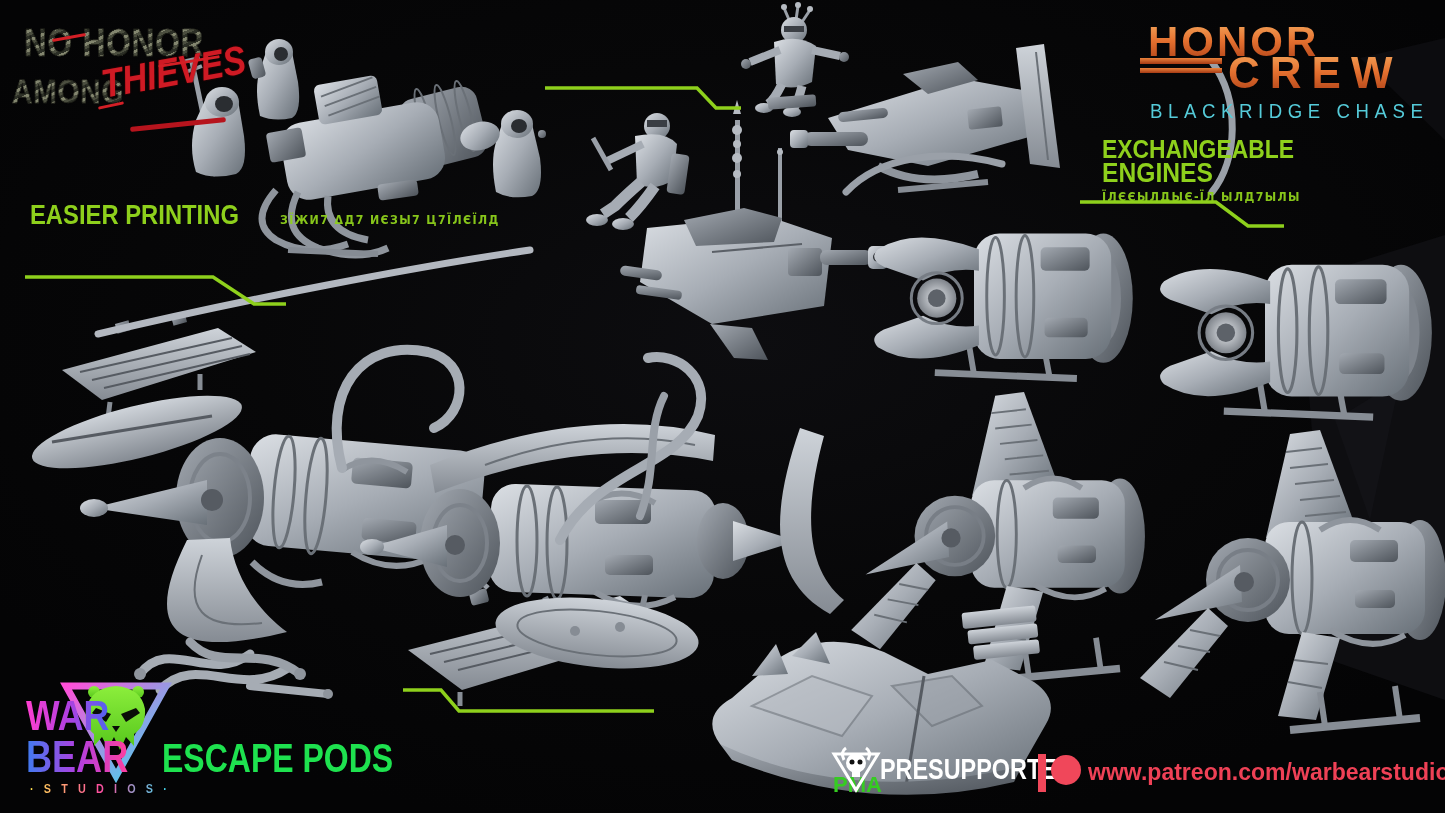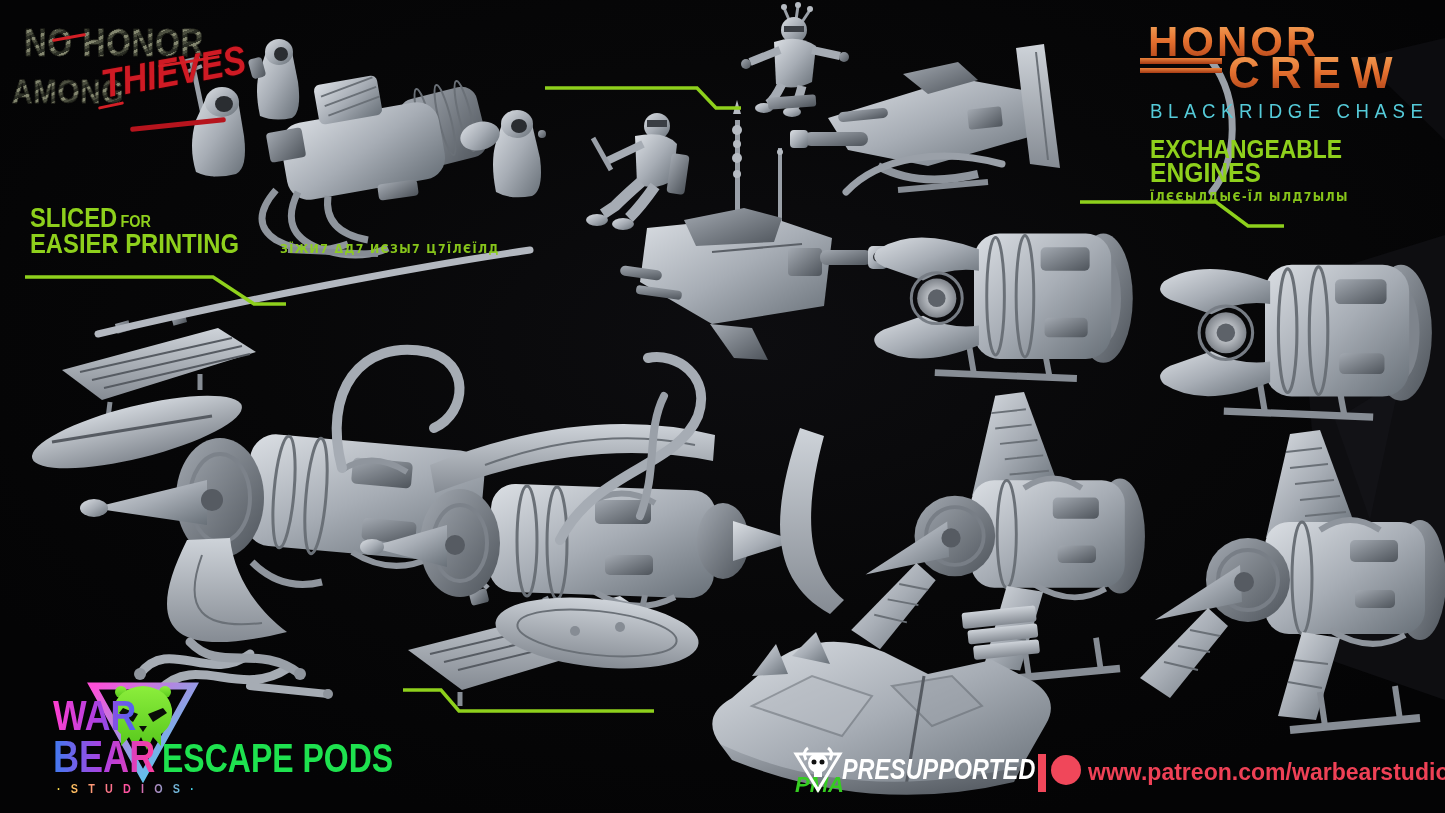--- a/index.html
+++ b/index.html
@@ -345,35 +345,32 @@
   <div class="abs" style="left:1140px;top:18px;width:300px;height:100px;">
     <div class="abs ep-big cond" style="left:8px;top:0px;font-size:42px;letter-spacing:3px;">HONOR</div>
     <div class="ep-bar" style="left:0px;top:40px;width:82px;height:6px;"></div>
     <div class="ep-bar" style="left:0px;top:50px;width:82px;height:5px;"></div>
     <div class="abs ep-big cond" style="left:88px;top:30px;font-size:44px;letter-spacing:10px;">CREW</div>
     <div class="abs ep-sub cond" style="left:10px;top:82px;transform:scaleX(0.93);">BLACKRIDGE CHASE</div>
   </div>
 
 
   <div class="abs" style="left:30px;top:204px;">
-    <div>
-      <span class="ann cond" style="font-size:28px;transform:scaleX(0.85);">SLICED</span><span class="ann cond" style="font-size:16px;transform:scaleX(0.9) translateX(-14px);">FOR</span>
-    </div>
     <div class="ann cond" style="font-size:28px;transform:scaleX(0.85);margin-top:-3px;">EASIER PRINTING</div>
     <div class="glyphs cond" style="transform:scaleX(0.92);margin-top:2px;">ЗЇЖИ7 ΔД7 ИЄЗЫ7 Ц7ЇЛЄЇЛД</div>
   </div>
 
-  <div class="abs" style="left:1102px;top:136px;margin-left:48px;">
+  <div class="abs" style="left:1102px;top:136px;">
     <div class="ann cond" style="font-size:26px;transform:scaleX(0.88);">EXCHANGEABLE</div><br>
     <div class="ann cond" style="font-size:28px;transform:scaleX(0.88);margin-top:-4px;">ENGINES</div><br>
     <div class="glyphs cond" style="transform:scaleX(0.92);margin-top:2px;">ЇЛЄЄЫЛДЫЄ-ЇЛ ЫЛД7ЫЛЫ</div>
   </div>
 
 
-  <div class="abs" style="left:24px;top:672px;width:150px;height:135px;margin-left:27px;">
+  <div class="abs" style="left:24px;top:672px;width:150px;height:135px;">
     <svg class="abs" style="left:32px;top:8px;" width="120" height="104" viewBox="0 0 120 104">
       <defs>
         <linearGradient id="triG" x1="0" y1="0" x2="1" y2="1">
           <stop offset="0" stop-color="#ff4fd8"></stop>
             <stop offset="1" stop-color="#35e0f0"></stop>
         </linearGradient>
         <linearGradient id="skG" x1="0" y1="0" x2="0" y2="1">
           <stop offset="0" stop-color="#8cee3c"></stop>
             <stop offset="1" stop-color="#55c61b"></stop>
         </linearGradient>
@@ -388,21 +385,21 @@
         <path d="M56,46 L64,46 L60,52 Z" fill="#0a0d08"></path>
       </g>
     </svg>
     <div class="abs grad-war cond" style="left:2px;top:20px;font-size:42px;transform:scaleX(0.85);">WAR</div>
     <div class="abs grad-bear cond" style="left:2px;top:60px;font-size:44px;transform:scaleX(0.82);">BEAR</div>
     <div class="abs grad-studios cond" style="left:6px;top:110px;transform:scaleX(0.9);">· S T U D I O S ·</div>
   </div>
 
   <div class="abs escape-label cond" style="left:162px;top:736px;font-size:40px;transform:scaleX(0.8);">ESCAPE PODS</div>
 
-  <div class="abs" style="left:792px;top:744px;width:210px;height:54px;font-style:italic;">
+  <div class="abs" style="left:830px;top:744px;width:210px;height:54px;">
     <svg class="abs" style="left:0;top:2px;" width="52" height="52" viewBox="0 0 52 52">
       <text x="3" y="46" font-family="Liberation Sans, sans-serif" font-weight="bold" font-size="22" fill="#35cc21">PMA</text>
       <polygon points="4,8 48,8 26,44" fill="none" stroke="#ffffff" stroke-width="3"></polygon>
       <path d="M14,14 Q10,6 16,2 M38,14 Q42,6 36,2" stroke="#ffffff" stroke-width="3" fill="none"></path>
       <circle cx="26" cy="17" r="10" fill="#ffffff"></circle>
       <circle cx="22" cy="16" r="2.5" fill="#111"></circle>
         <circle cx="30" cy="16" r="2.5" fill="#111"></circle>
       <rect x="22" y="25" width="8" height="6" fill="#ffffff"></rect>
     </svg>
     <div class="abs presup cond" style="left:50px;top:8px;font-size:30px;transform:scaleX(0.78);">PRESUPPORTED</div>

